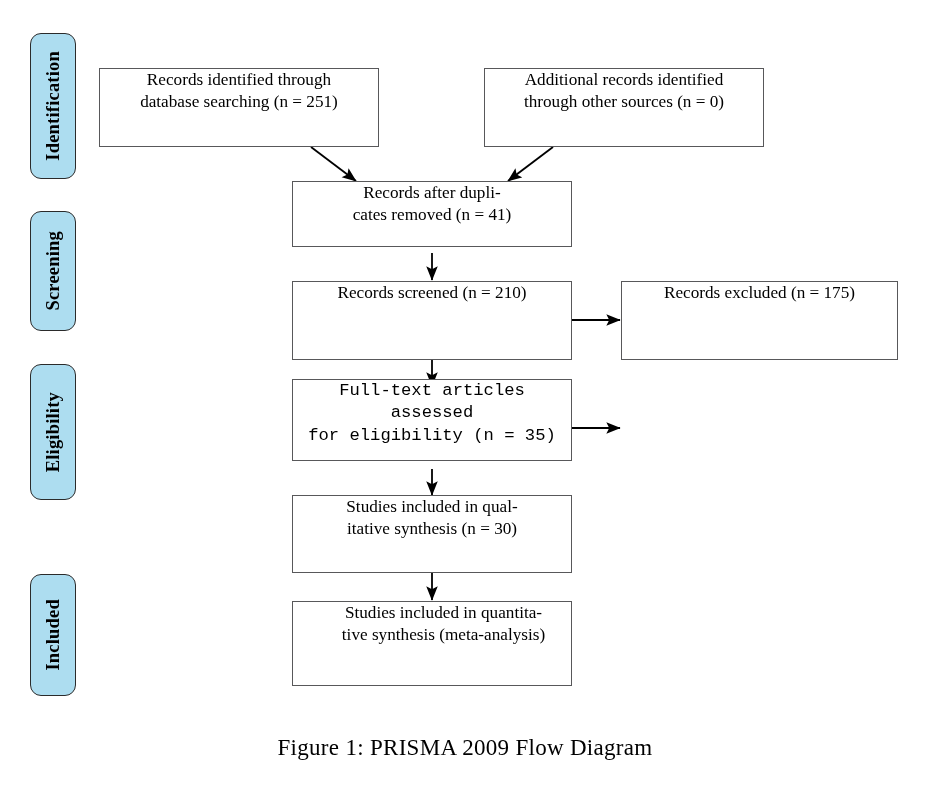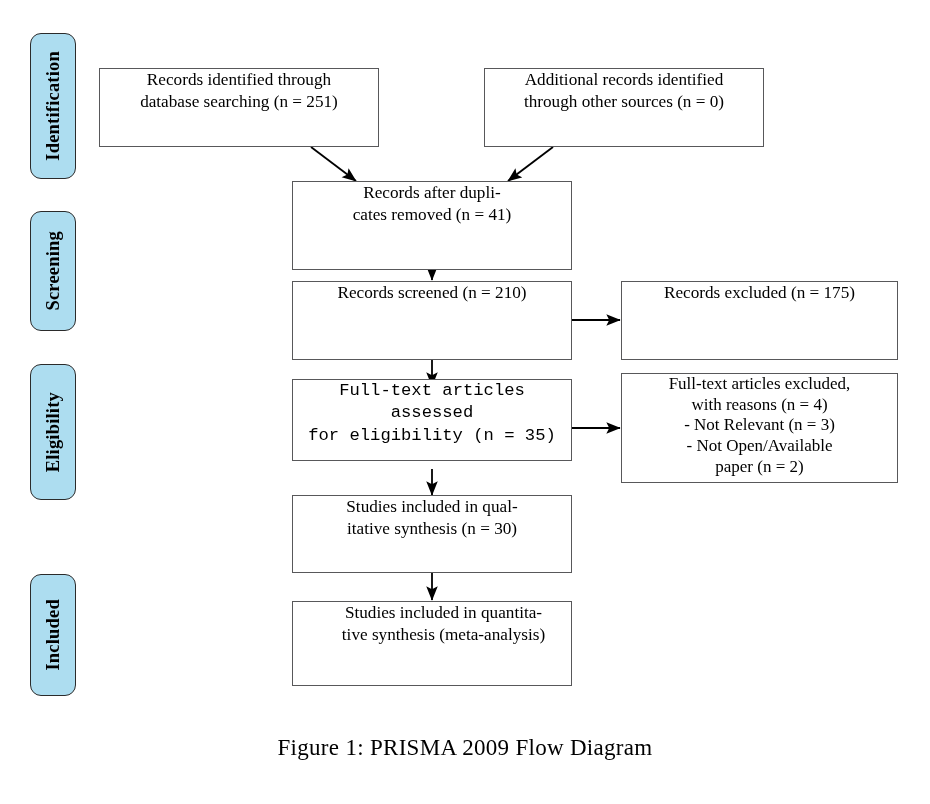--- a/index.html
+++ b/index.html
@@ -133,45 +133,38 @@
   <div class="flow-box" style="left:99px; top:68px; width:280px; height:79px;">
     <span class="btext">Records identified through
 database searching (n = 251)</span>
   </div>
 
   <div class="flow-box" style="left:484px; top:68px; width:280px; height:79px;">
     <span class="btext">Additional records identified
 through other sources (n = 0)</span>
   </div>
 
-  <div class="flow-box" style="left:292px; top:181px; width:280px; height:89px;">
+  <div class="flow-box" style="left:292px; top:181px; width:280px; height:66px;">
     <span class="btext">Records after dupli-
 cates removed (n = 41)</span>
   </div>
 
   <div class="flow-box" style="left:292px; top:281px; width:280px; height:79px;">
     <span class="btext">Records screened (n = 210)</span>
   </div>
 
   <div class="flow-box" style="left:621px; top:281px; width:277px; height:79px;">
     <span class="btext">Records excluded (n = 175)</span>
   </div>
 
   <div class="flow-box" style="left:292px; top:379px; width:280px; height:82px;font-family:Liberation Mono, monospace;">
     <span class="btext">Full-text articles assessed
 for eligibility (n = 35)</span>
   </div>
 
-  <div class="flow-box dense" style="left:621px; top:373px; width:277px; height:110px;">
-    <span class="btext">Full-text articles excluded,
-with reasons (n = 4)
-- Not Relevant (n = 3)
-- Not Open/Available
-paper (n = 2)</span>
-  </div>
 
   <div class="flow-box" style="left:292px; top:495px; width:280px; height:78px;">
     <span class="btext">Studies included in qual-
 itative synthesis (n = 30)</span>
   </div>
 
   <div class="flow-box" style="left:292px; top:601px; width:280px; height:85px;padding-left:23px;">
     <span class="btext">Studies included in quantita-
 tive synthesis (meta-analysis)</span>
   </div>

